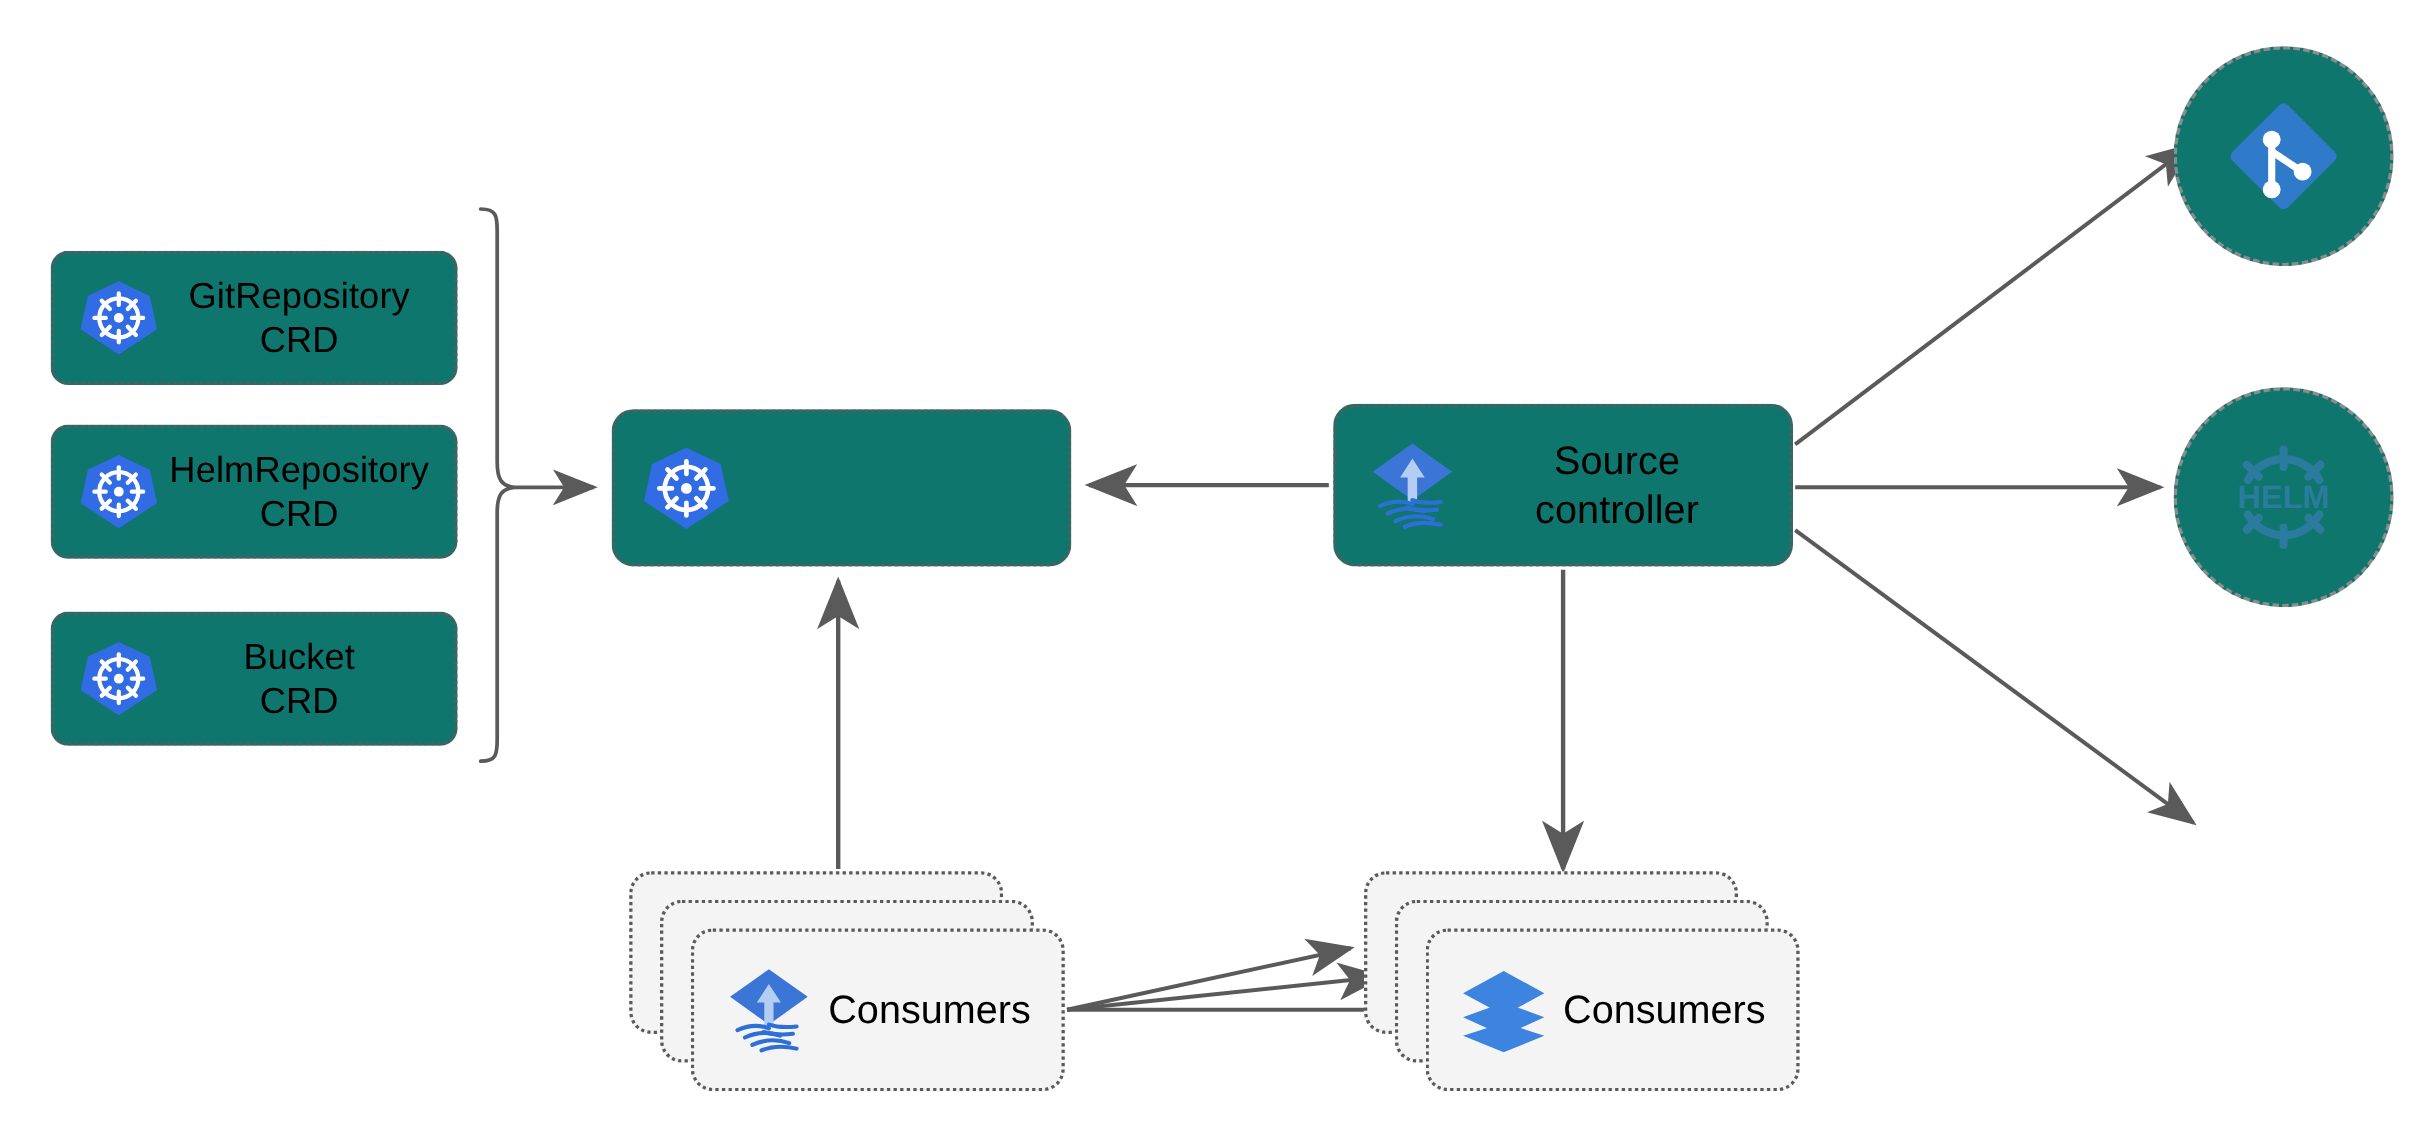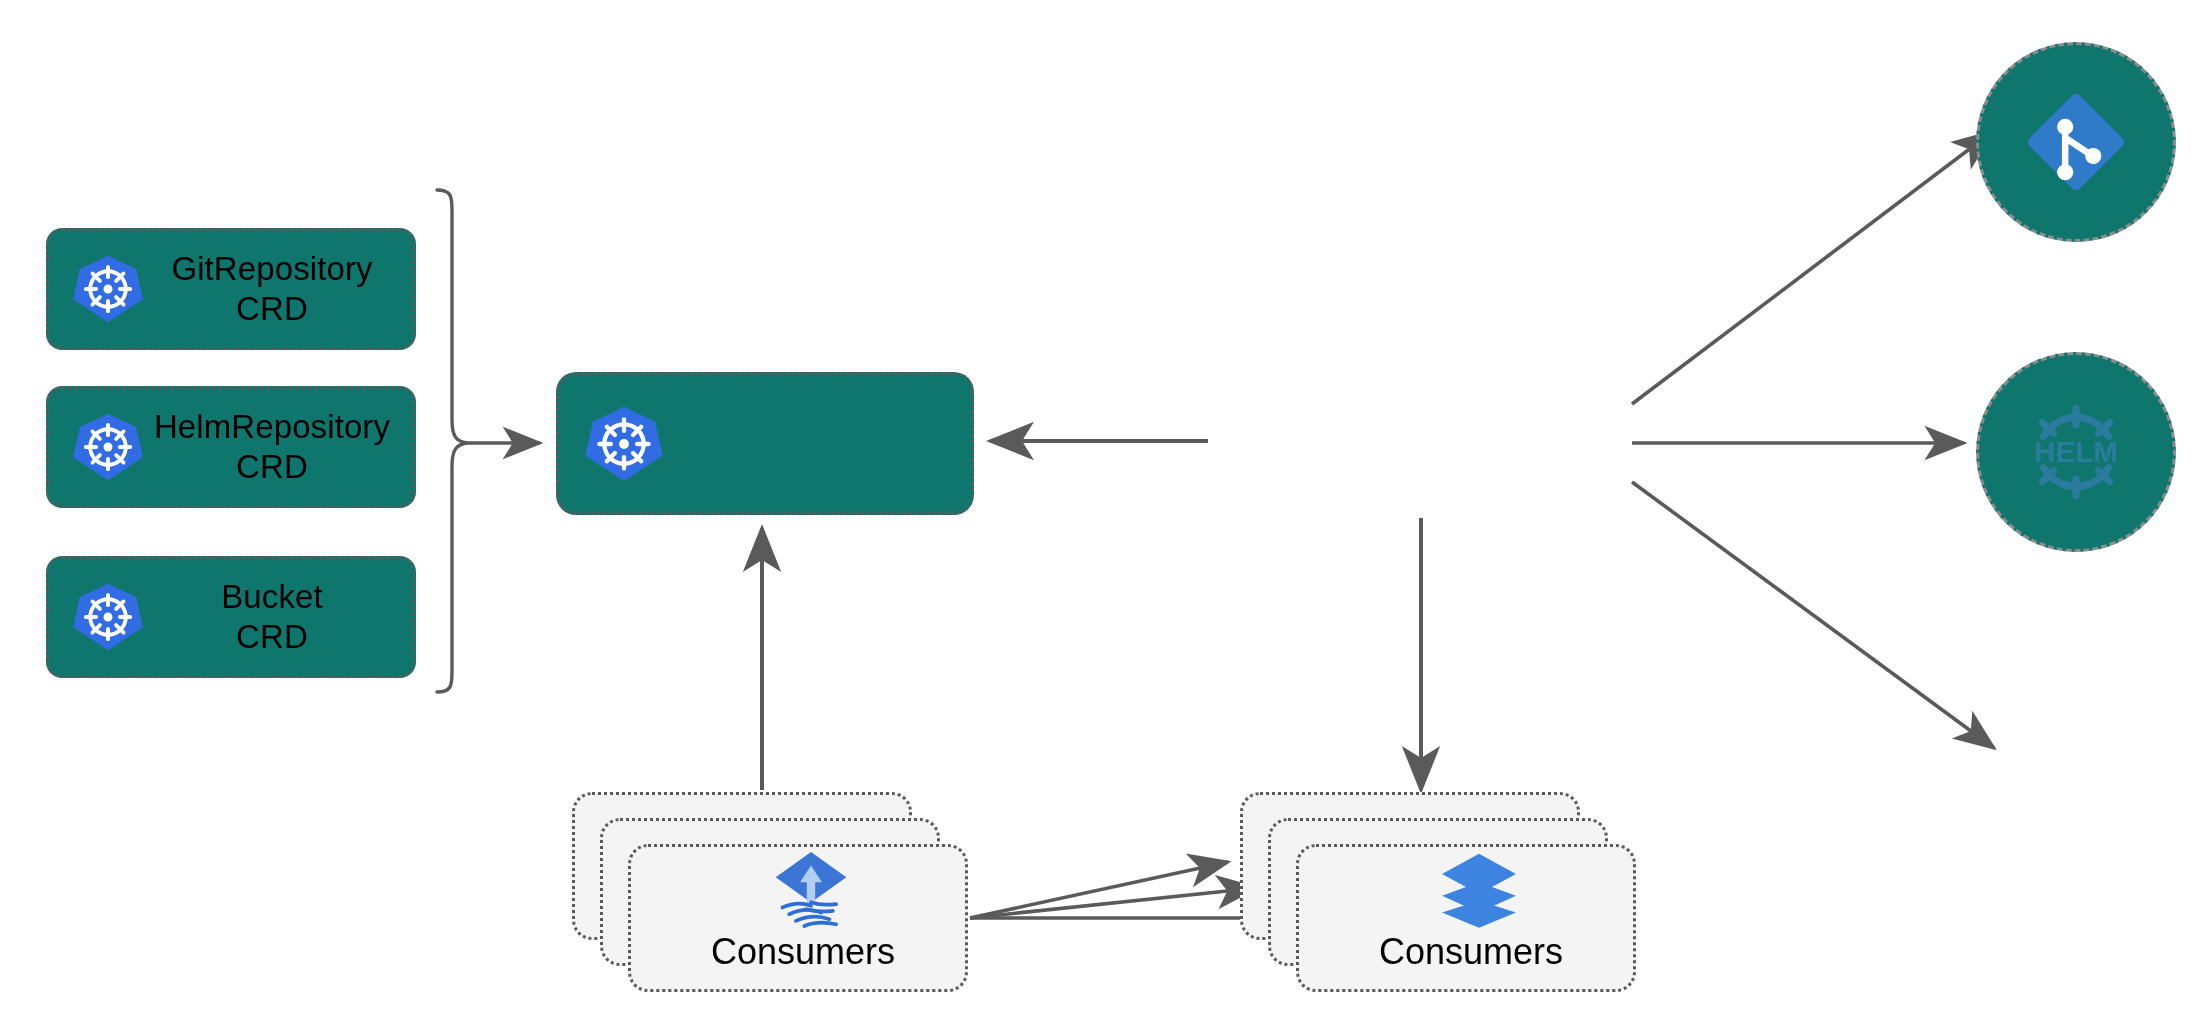--- a/index.html
+++ b/index.html
@@ -116,21 +116,21 @@
     text-align: center;
     color: #000;
     font-size: 36px;
     padding-right: 16px;
   }
 
   #consumers-group { left: 572px; top: 792px; width: 380px; height: 200px; }
   #artifacts-group { left: 1240px; top: 792px; width: 380px; height: 200px; }
   .stack-card.c1 { left: 0px;  top: 0px;  width: 340px; height: 148px; }
   .stack-card.c2 { left: 28px; top: 26px; width: 340px; height: 148px; }
-  .stack-front    { left: 56px; top: 52px; width: 340px; height: 148px; flex-direction: column; }
+  .stack-front    { left: 56px; top: 52px; width: 340px; height: 148px; }
 
   
   .circle-node {
     position: absolute;
     box-sizing: border-box;
     width: 200px;
     height: 200px;
     border-radius: 50%;
     border: 3px dashed #8c8c8c;
     background: #0f766e;
@@ -264,20 +264,38 @@
           <line x1="29" y1="29" x2="39" y2="39"></line>
           <line x1="61" y1="61" x2="71" y2="71"></line>
           <line x1="71" y1="29" x2="61" y2="39"></line>
           <line x1="39" y1="61" x2="29" y2="71"></line>
         </g>
         <circle cx="50" cy="50" r="6" fill="#ffffff"></circle>
       </svg>
     </span>
   </div>
 
+  <div class="node" id="source-controller">
+    <span class="icon-slot">
+      <svg width="86" height="86" viewBox="0 0 100 100" class="icon-wrap">
+        <path d="M50 6 L92 36 L50 66 L8 36 Z" fill="#3b75d6"></path>
+        <path d="M50 22 L63 42 L55 42 L55 68 L45 68 L45 42 L37 42 Z" fill="#b4cdf2"></path>
+        <g stroke="#2d6fd6" stroke-width="4.4" stroke-linecap="round" fill="none">
+          <path d="M16 72 Q34 64 50 70"></path>
+          <path d="M24 80 Q44 71 62 78"></path>
+          <path d="M32 88 Q52 79 72 86"></path>
+          <path d="M42 94 Q58 87 80 92"></path>
+          <path d="M50 66 Q62 70 80 68"></path>
+          <path d="M44 74 Q58 78 76 76"></path>
+        </g>
+      </svg>
+    </span>
+    <span class="node-label">Source
+controller</span>
+  </div>
 
   <div class="stack" id="consumers-group">
     <div class="stack-card c1"></div>
     <div class="stack-card c2"></div>
     <div class="stack-front">
       <span class="icon-slot">
         <svg width="84" height="84" viewBox="0 0 100 100" class="icon-wrap">
           <path d="M50 6 L92 36 L50 66 L8 36 Z" fill="#3b75d6"></path>
           <path d="M50 22 L63 42 L55 42 L55 68 L45 68 L45 42 L37 42 Z" fill="#b4cdf2"></path>
           <g stroke="#2d6fd6" stroke-width="4.4" stroke-linecap="round" fill="none">

